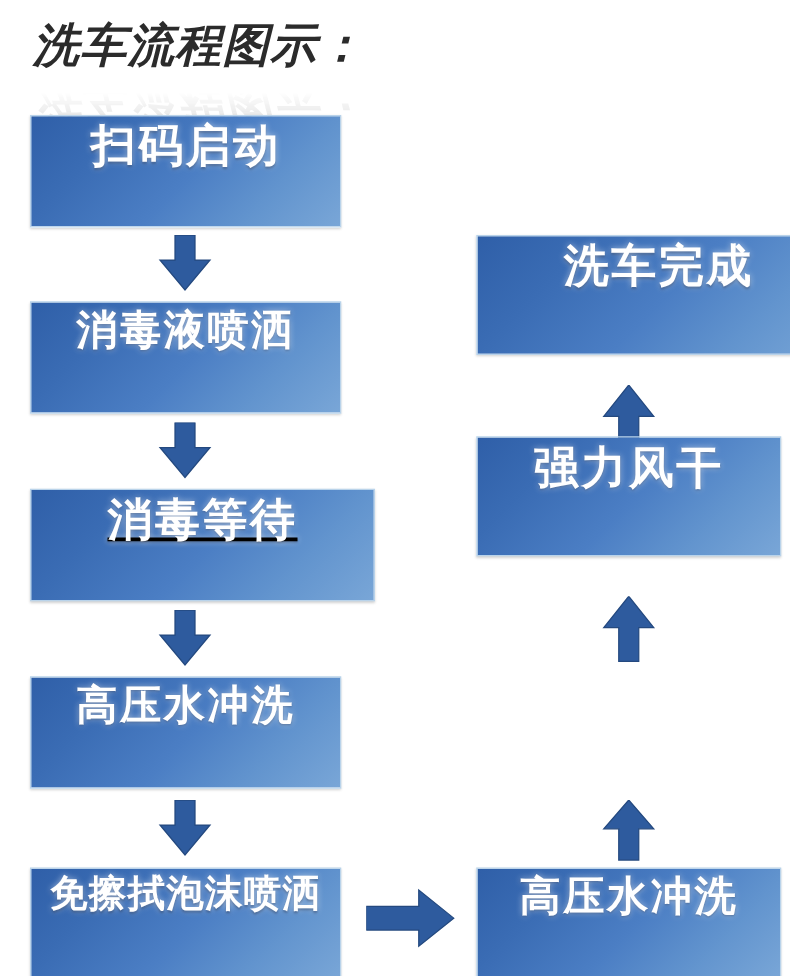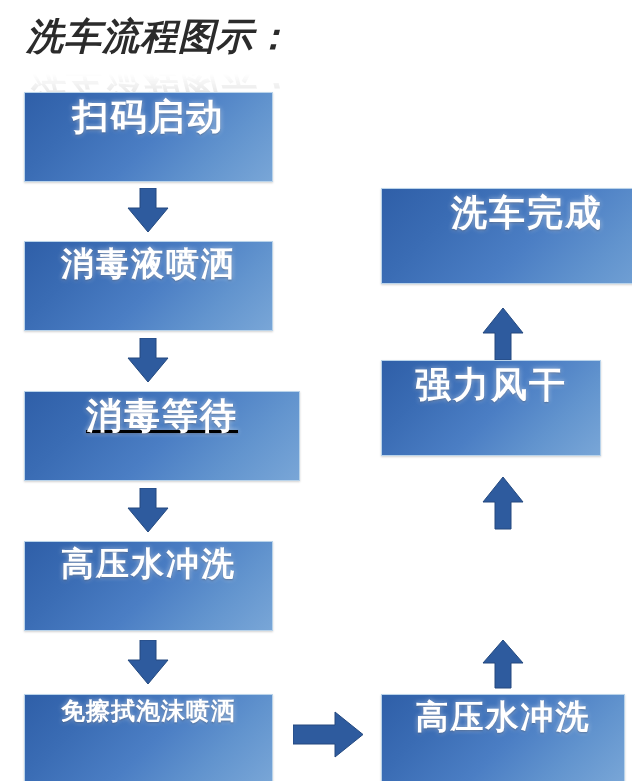--- a/index.html
+++ b/index.html
@@ -39,21 +39,21 @@
   }
   .box-label{
     color:#ffffff;
     font-weight:700;
     letter-spacing:2px;
     text-shadow:0 0 5px rgba(255,255,255,.55),0 1px 2px rgba(16,40,80,.55);
     white-space:nowrap;
   }
   .fs-big{font-size:36px;}
   .fs-mid{font-size:33px;}
-  .fs-small{font-size:24px;letter-spacing:1px;}
+  .fs-small{font-size:30px;letter-spacing:1px;}
 
   
   .arrow{position:absolute;}
   .arrow svg{display:block;}
 </style>
 </head>
 <body>
 
 <div id="canvas">
 
@@ -115,21 +115,21 @@
   <div class="box" style="left:381px;top:188px;width:292px;height:96px;">
     <span class="box-label fs-big">洗车完成</span>
   </div>
 
   <div class="arrow" style="left:481px;top:308px;width:44px;height:54px;">
     <svg width="44" height="54" viewBox="0 0 44 54">
       <polygon points="22,0 42,25 30,25 30,52 14,52 14,25 2,25" fill="#2e5b9e" stroke="#24497f" stroke-width="1"></polygon>
     </svg>
   </div>
 
-  <div class="box" style="left:381px;top:360px;width:220px;height:96px;">
+  <div class="box" style="left:381px;top:349px;width:244px;height:96px;">
     <span class="box-label fs-big">强力风干</span>
   </div>
 
   <div class="arrow" style="left:481px;top:477px;width:44px;height:54px;">
     <svg width="44" height="54" viewBox="0 0 44 54">
       <polygon points="22,0 42,25 30,25 30,52 14,52 14,25 2,25" fill="#2e5b9e" stroke="#24497f" stroke-width="1"></polygon>
     </svg>
   </div>
 
 

